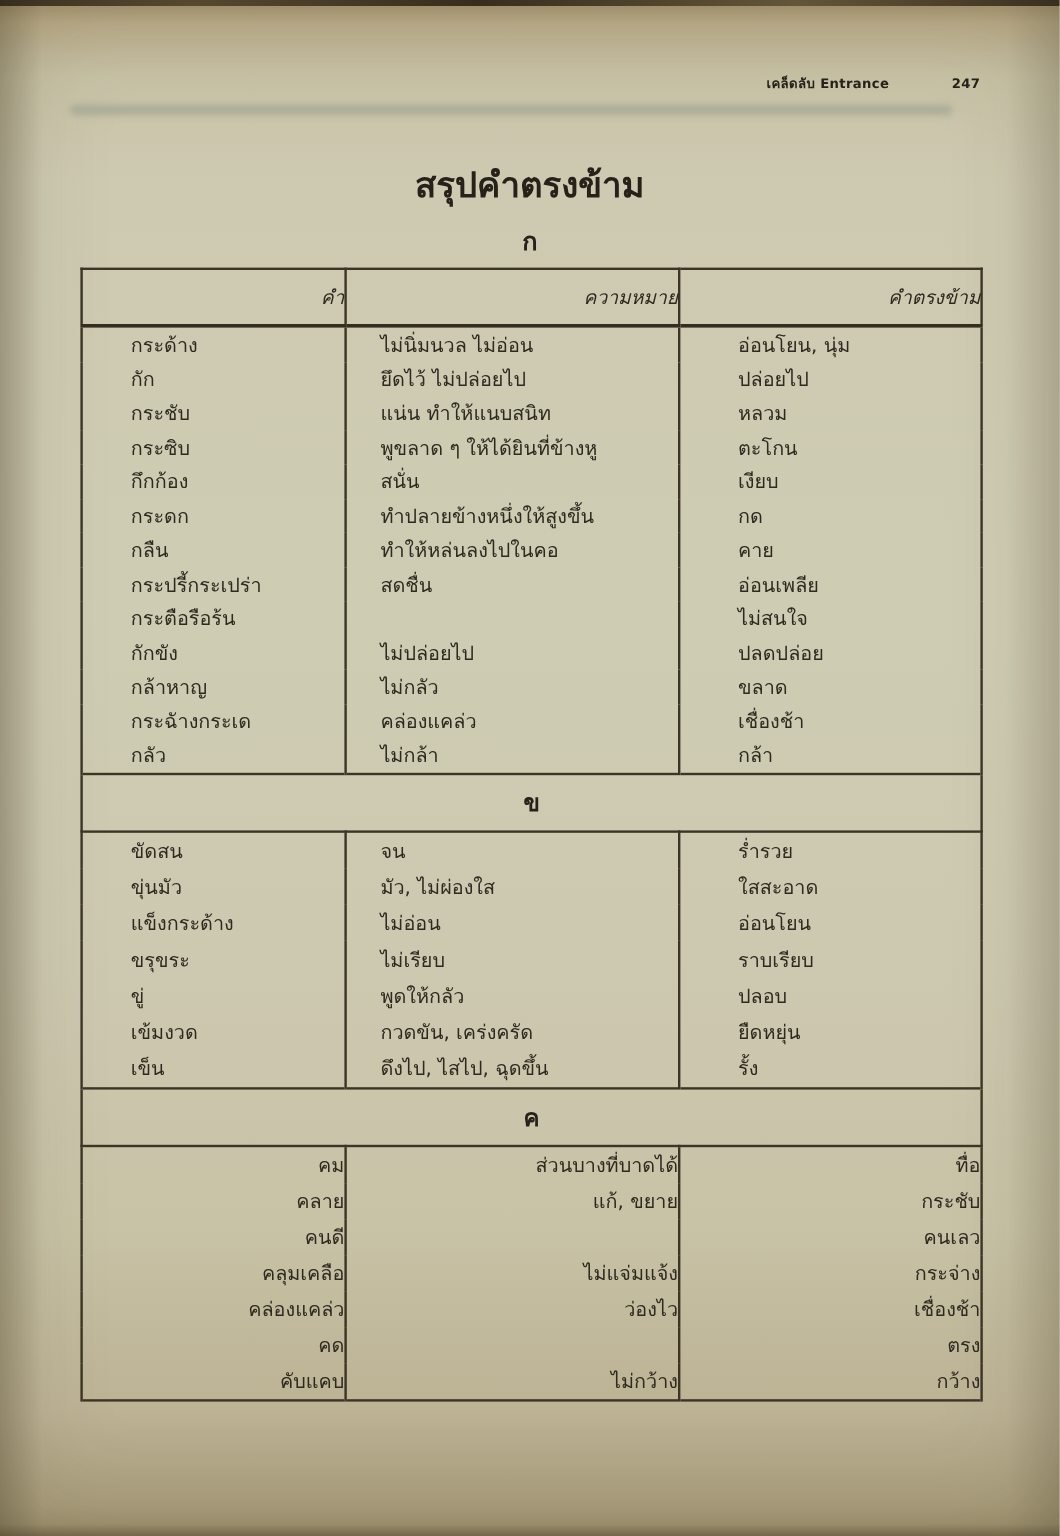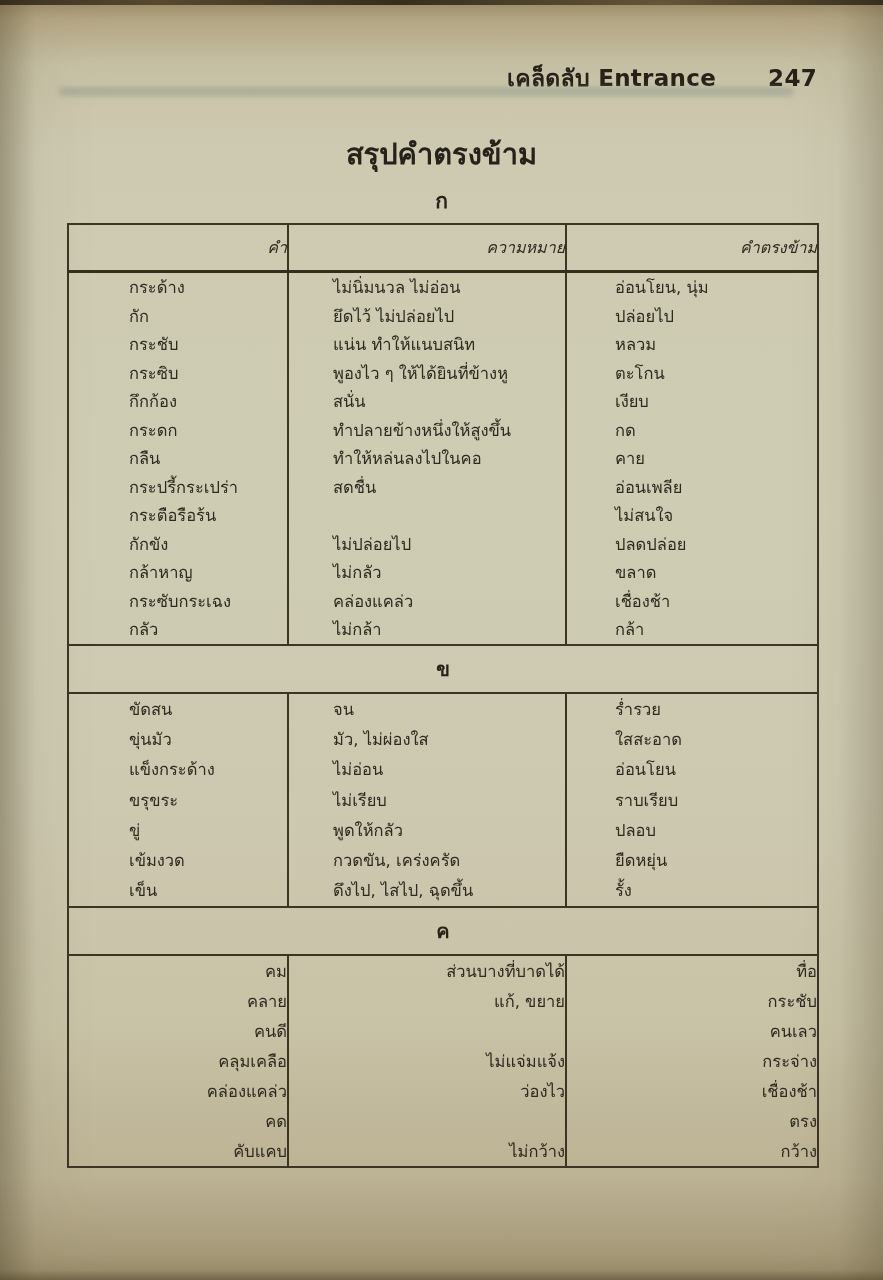--- a/index.html
+++ b/index.html
@@ -20,21 +20,21 @@
     box-shadow:inset 0 0 90px rgba(70,58,32,0.22);
   }
   .top-strip{
     position:absolute;top:0;left:0;width:883px;height:5px;
     background:linear-gradient(90deg,#2a2114 0%,#4a3d26 18%,#241d10 45%,#5a4c30 75%,#2a2114 100%);
     opacity:.85;
   }
   .running-head{
     position:absolute;top:60px;right:66px;
     display:flex;align-items:baseline;gap:52px;
-    font-weight:bold;font-size:23px;letter-spacing:.3px;color:#26221a;
+    font-weight:bold;font-size:11px;letter-spacing:.3px;color:#26221a;
   }
   .smudge{
     position:absolute;top:87px;left:58px;width:736px;height:9px;
     background:rgba(138,148,132,0.45);
     border-radius:5px;filter:blur(2.5px);
   }
   .doc-title{
     position:absolute;top:131px;left:0;width:883px;
     text-align:center;font-size:29px;font-weight:bold;color:#26221a;
   }
@@ -50,22 +50,22 @@
   table.antonym col.c1{width:220px;}
   table.antonym col.c2{width:278px;}
   table.antonym col.c3{width:252px;}
   table.antonym th, table.antonym td{padding:0;vertical-align:middle;}
   table.antonym thead th{
     height:45px;text-align:right;font-style:italic;font-weight:normal;
     font-size:16px;border:2px solid #3c3526;border-bottom:3px solid #352e1f;
   }
   tbody.rows td{border-left:2px solid #3c3526;border-right:2px solid #3c3526;
     text-align:left;white-space:nowrap;overflow:hidden;}
-  tbody.rows td:nth-child(1){padding-left:60px;}
-  tbody.rows td:nth-child(2){padding-left:44px;}
+  tbody.rows td:nth-child(1){padding-left:40px;}
+  tbody.rows td:nth-child(2){padding-left:28px;}
   tbody.rows td:nth-child(3){padding-left:48px;}
   tbody.sec-0 td{height:28.5px;}
   tbody.sec-1 td{height:30.3px;}
   tbody.sec-2 td{height:30.1px;text-align:right;}
   tbody.rows{border-bottom:2px solid #3c3526;}
   tbody.band td{
     height:46px;text-align:center;font-weight:bold;font-size:20px;
     border:2px solid #3c3526;color:#26221a;
   }
   .bottom-shade{
@@ -114,21 +114,21 @@
           <td>ยึดไว้ ไม่ปล่อยไป</td>
           <td>ปล่อยไป</td>
         </tr>
         <tr>
           <td>กระชับ</td>
           <td>แน่น ทำให้แนบสนิท</td>
           <td>หลวม</td>
         </tr>
         <tr>
           <td>กระซิบ</td>
-          <td>พูองไว ๆ ให้ได้ยินที่ข้างหู</td>
+          <td>พูขลาด ๆ ให้ได้ยินที่ข้างหู</td>
           <td>ตะโกน</td>
         </tr>
         <tr>
           <td>กึกก้อง</td>
           <td>สนั่น</td>
           <td>เงียบ</td>
         </tr>
         <tr>
           <td>กระดก</td>
           <td>ทำปลายข้างหนึ่งให้สูงขึ้น</td>
@@ -153,21 +153,21 @@
           <td>กักขัง</td>
           <td>ไม่ปล่อยไป</td>
           <td>ปลดปล่อย</td>
         </tr>
         <tr>
           <td>กล้าหาญ</td>
           <td>ไม่กลัว</td>
           <td>ขลาด</td>
         </tr>
         <tr>
-          <td>กระซับกระเฉง</td>
+          <td>กระฉัางกระเด</td>
           <td>คล่องแคล่ว</td>
           <td>เชื่องช้า</td>
         </tr>
         <tr>
           <td>กลัว</td>
           <td>ไม่กล้า</td>
           <td>กล้า</td>
         </tr>
       </tbody>
     <tbody class="band">

